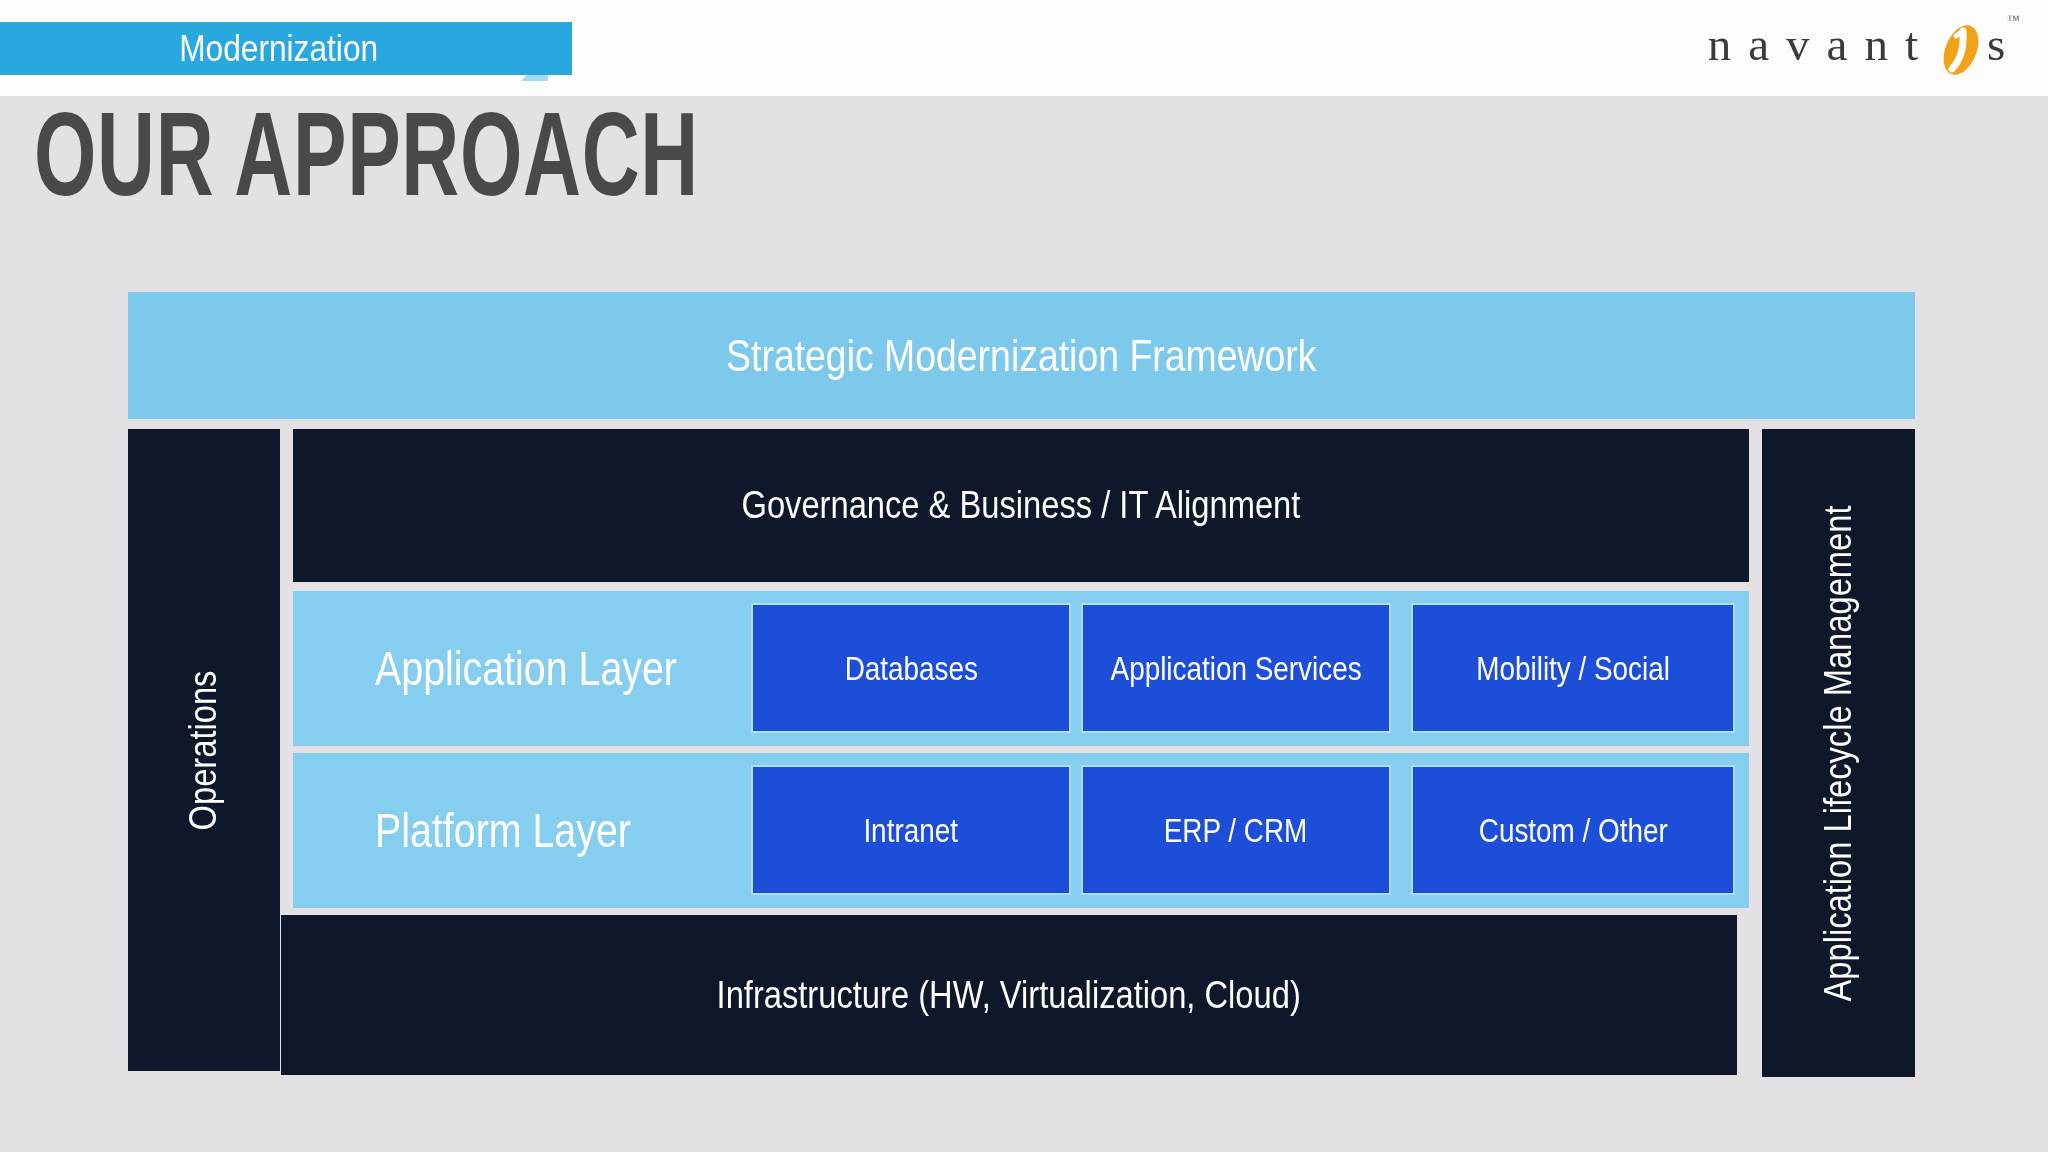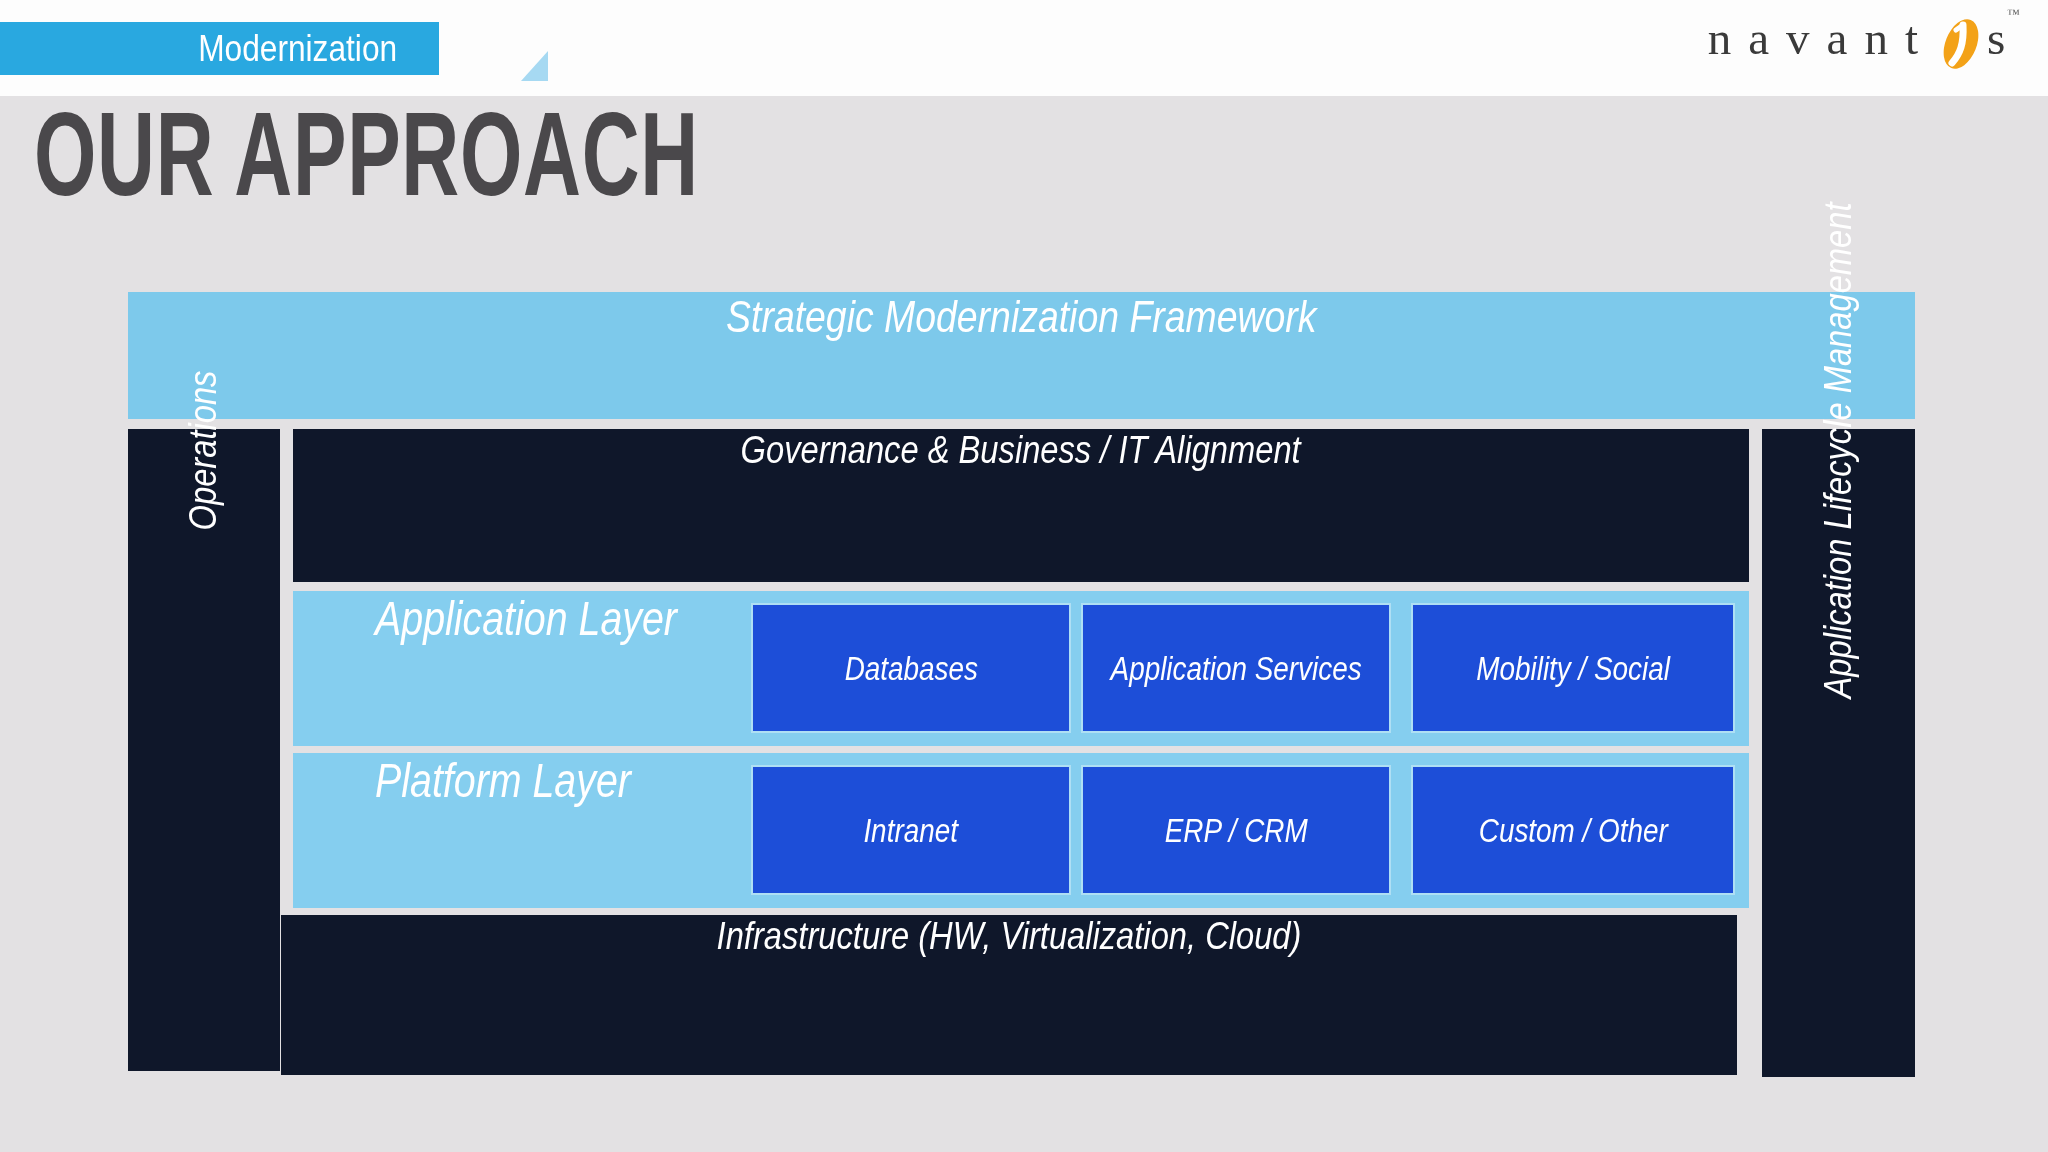--- a/index.html
+++ b/index.html
@@ -3,49 +3,49 @@
 <meta charset="utf-8">
 <style>
   html,body{margin:0;padding:0;background:#888;}
   #page{
     position:relative;width:2048px;height:1152px;overflow:hidden;
     background:#e3e1e3;font-family:"Liberation Sans",sans-serif;
   }
   
   .topbar{position:absolute;left:0;top:0;width:2048px;height:96px;background:#fdfdfd;}
   .ribbon{
-    position:absolute;left:0;top:22px;width:439px;height:53px;background:#29a8e0;z-index:2;
-    display:flex;align-items:center;justify-content:flex-end;padding-right:42px;box-sizing:border-box;
+    position:absolute;left:0;top:22px;width:572px;height:53px;background:#29a8e0;z-index:2;
+    display:flex;align-items:center;justify-content:center;padding-right:42px;box-sizing:border-box;
   }
   .ribbon span{
     color:#ffffff;font-size:36px;display:inline-block;
     transform:scaleX(.88);transform-origin:right center;white-space:nowrap;
   }
   .ribbon-fold{
     position:absolute;left:521px;top:51px;width:27px;height:30px;background:#a6d9f2;z-index:1;
     clip-path:polygon(100% 0,100% 100%,0 100%);
   }
   
   .logo{
-    position:absolute;right:28px;top:4px;height:64px;display:flex;align-items:flex-end;z-index:2;
+    position:absolute;right:28px;top:10px;height:64px;display:flex;align-items:flex-end;z-index:2;
     font-family:"Liberation Serif",serif;color:#3a3a3a;
   }
   .logo-text{font-size:47px;letter-spacing:17px;line-height:60px;}
   .logo-text.right{letter-spacing:0;margin-left:2px;}
   .logo-mark{margin:0 0 -4px 2px;}
   .logo-tm{font-size:13px;align-self:flex-start;margin:2px 0 0 2px;color:#555;}
   
   .title{position:absolute;left:34px;top:92px;z-index:1;}
   .title span{
     display:inline-block;font-size:118px;font-weight:bold;color:#4a484b;line-height:125px;
     transform:scaleX(.68);transform-origin:left top;white-space:nowrap;letter-spacing:1px;
   }
   
   .framework{position:absolute;left:128px;top:292px;width:1787px;height:786px;}
-  .blk{position:absolute;display:flex;align-items:flex-start;justify-content:center;box-sizing:border-box;font-style:italic;}
+  .blk{position:absolute;display:flex;align-items:center;justify-content:center;box-sizing:border-box;}
   .bright{background:#0f172a;}
   .lightb{background:#85ceef;}
   .fw-header{left:0;top:0;width:1787px;height:127px;background:#7dc9eb;}
   .fw-header span{font-size:44px;color:#fff;display:inline-block;transform:scaleX(.85);white-space:nowrap;}
   .col-left{left:0;top:137px;width:152px;height:642px;}
   .col-right{left:1634px;top:137px;width:153px;height:648px;}
   .vtext{
     color:#fff;font-size:38px;white-space:nowrap;display:inline-block;
     transform:rotate(-90deg) scaleX(.86);
   }

